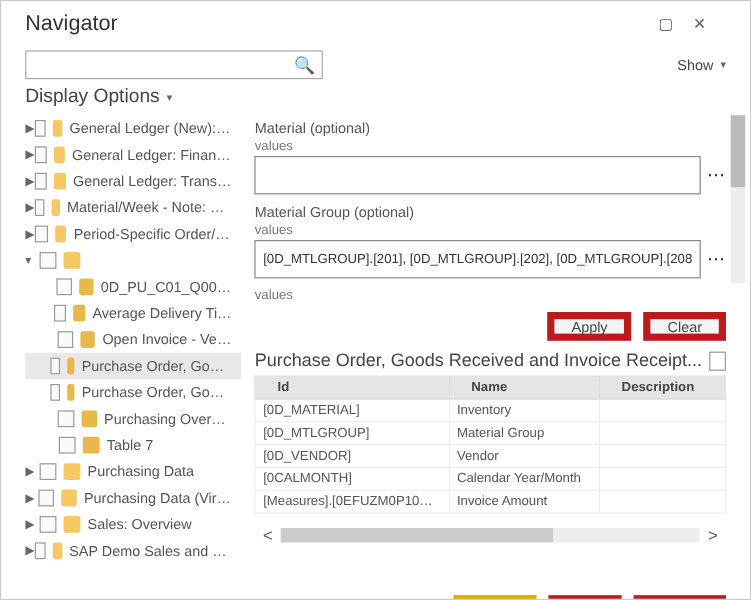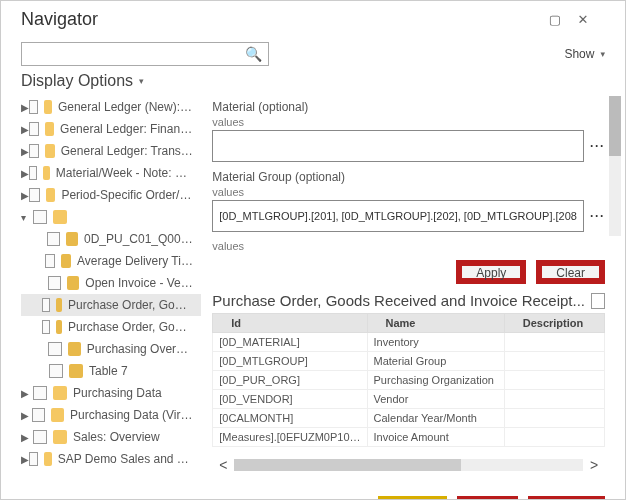--- a/index.html
+++ b/index.html
@@ -228,25 +228,20 @@
             <td>[0D_MATERIAL]</td>
             <td>Inventory</td>
             <td></td>
           </tr>
           <tr>
             <td>[0D_MTLGROUP]</td>
             <td>Material Group</td>
             <td></td>
           </tr>
           <tr>
-            <td>[0D_PUR_ORG]</td>
-            <td>Purchasing Organization</td>
-            <td></td>
-          </tr>
-          <tr>
             <td>[0D_VENDOR]</td>
             <td>Vendor</td>
             <td></td>
           </tr>
           <tr>
             <td>[0CALMONTH]</td>
             <td>Calendar Year/Month</td>
             <td></td>
           </tr>
           <tr>

